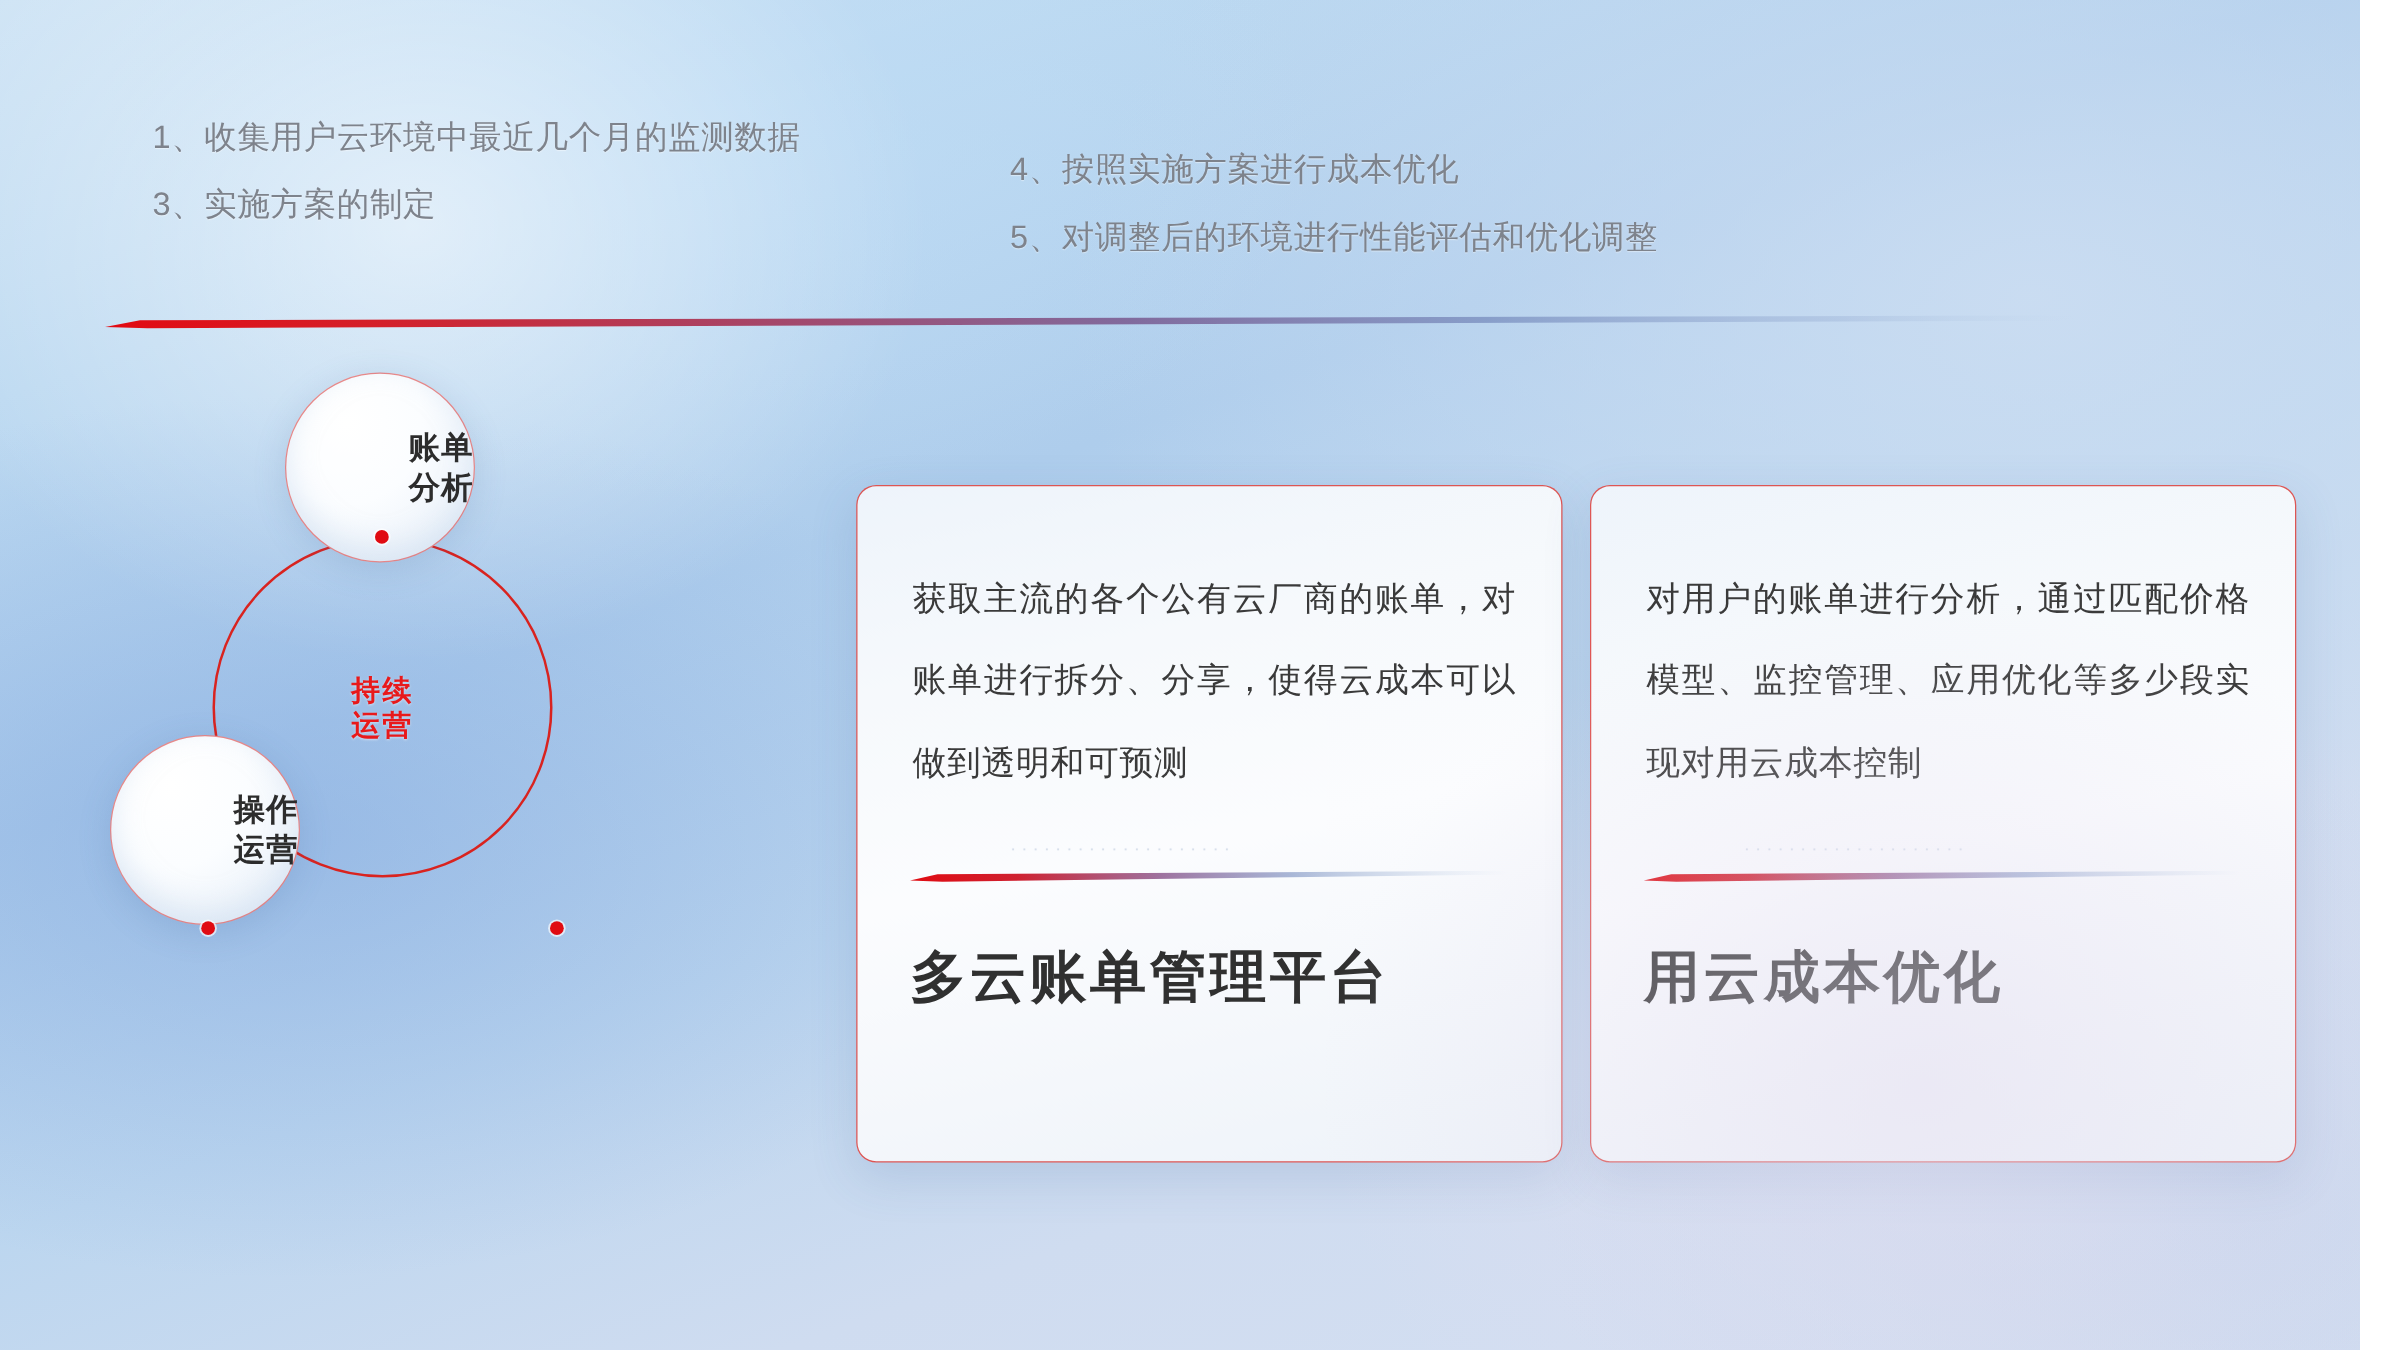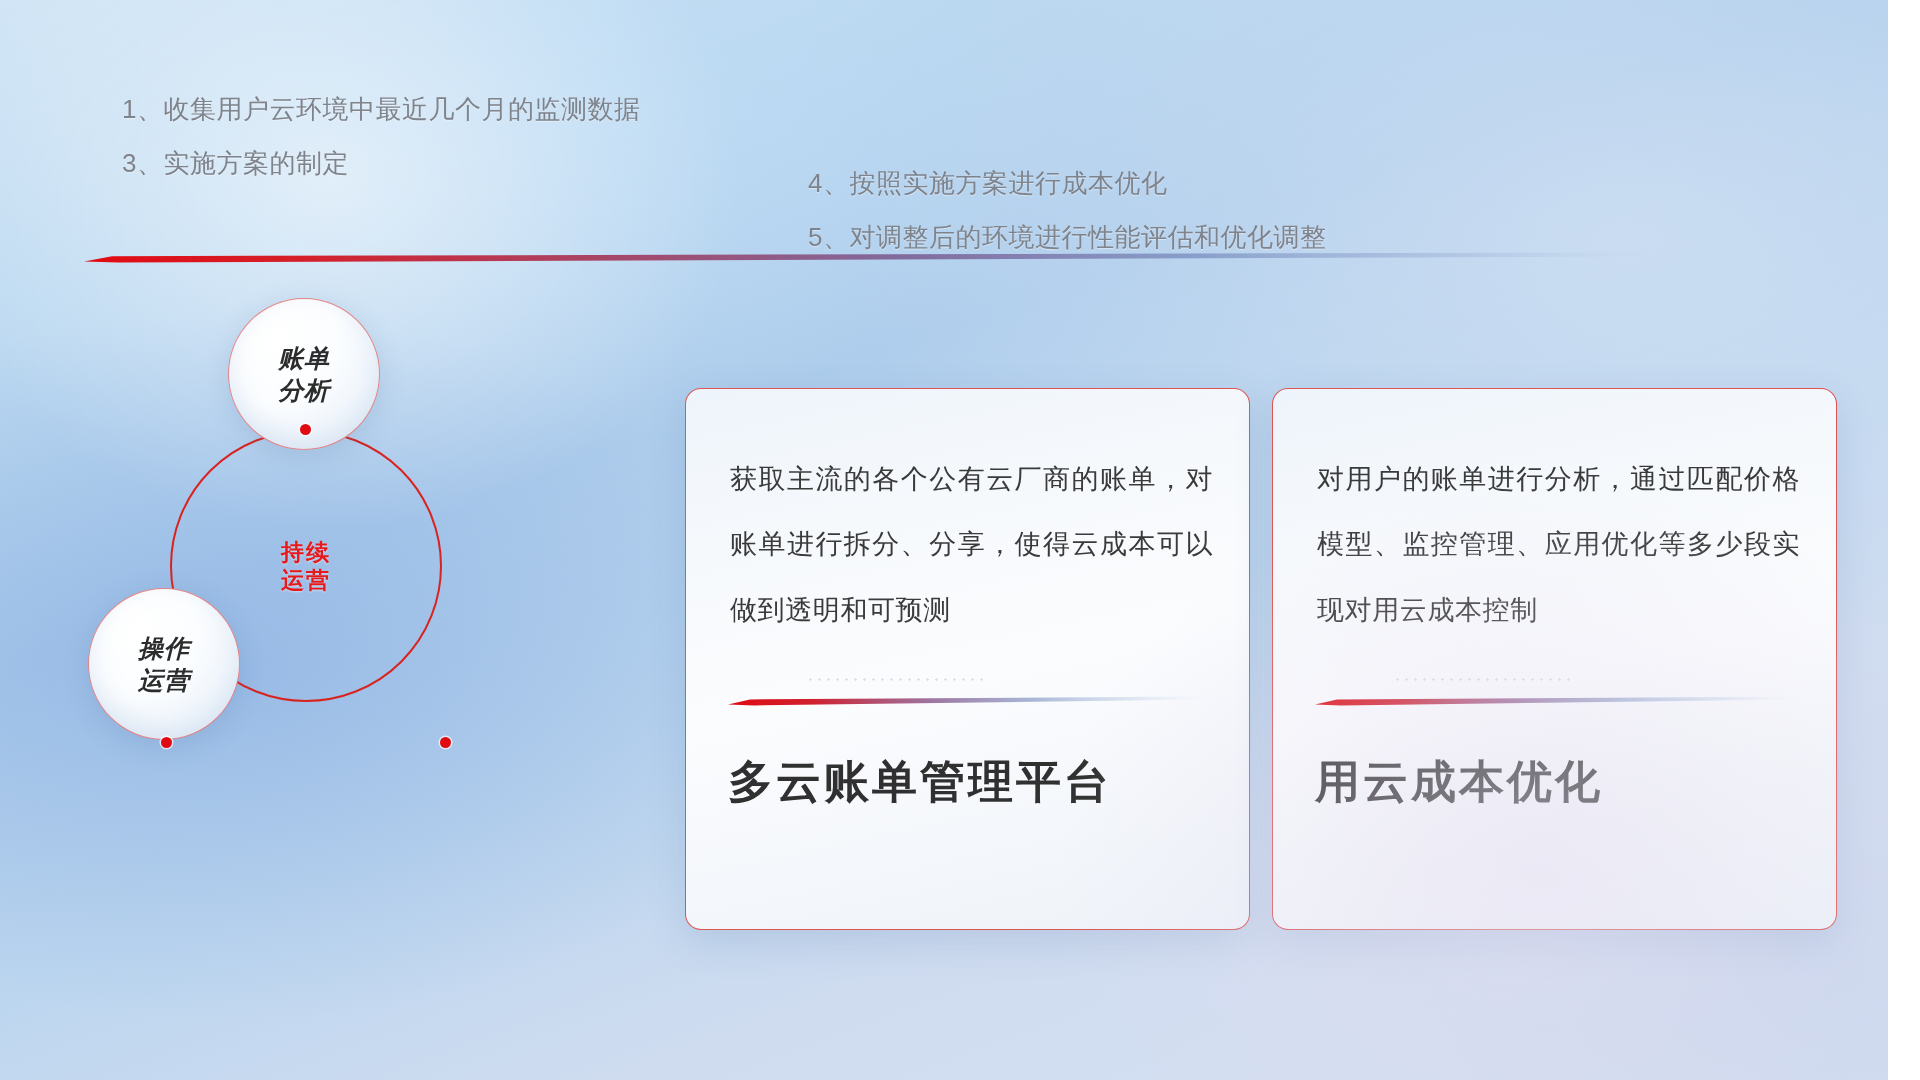--- a/index.html
+++ b/index.html
@@ -38,21 +38,21 @@
     position: absolute;
     right: -150px; bottom: -200px;
     width: 1000px; height: 820px;
     background: radial-gradient(ellipse at center, rgba(228,222,240,0.55) 0%, rgba(228,222,240,0) 68%);
     pointer-events: none;
   }
 
   
   .bullets { position: absolute; }
   .bullets.left  { left: 122px; top: 96px; }
-  .bullets.right { left: 808px; top: 122px; margin-top: 48px; }
+  .bullets.right { left: 808px; top: 122px; }
 
   .bullet-line {
     font-size: 26px;
     line-height: 1.0;
     color: #7e838c;
     letter-spacing: 0.5px;
     white-space: nowrap;
     margin-bottom: 28px;
     text-shadow: 0 1px 1px rgba(255,255,255,0.45);
   }
@@ -78,23 +78,22 @@
 
   .bubble {
     position: absolute;
     border-radius: 50%;
     background:
       radial-gradient(ellipse at 32% 26%, #ffffff 0%, #fbfdff 42%, #eef4fb 74%, #e2ecf7 100%);
     border: 1.4px solid rgba(214, 40, 40, 0.55);
     box-shadow: 0 6px 26px rgba(70,110,160,0.18), inset 0 -10px 22px rgba(200,218,238,0.5);
     display: flex;
     align-items: center;
-    justify-content: center;
+    justify-content: flex-end;
     text-align: center;
-    font-style: italic;
   }
 
   .bubble-label {
     font-size: 25px;
     font-weight: bold;
     line-height: 1.30;
     color: #2c2c2c;
     letter-spacing: 1px;
     white-space: pre-line;
   }

